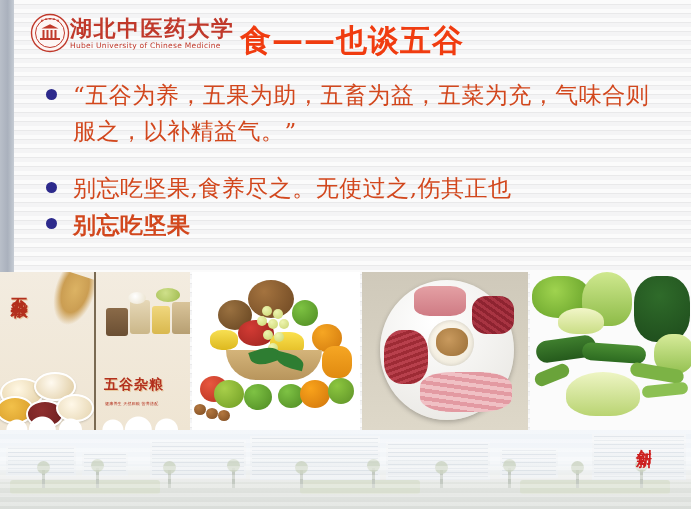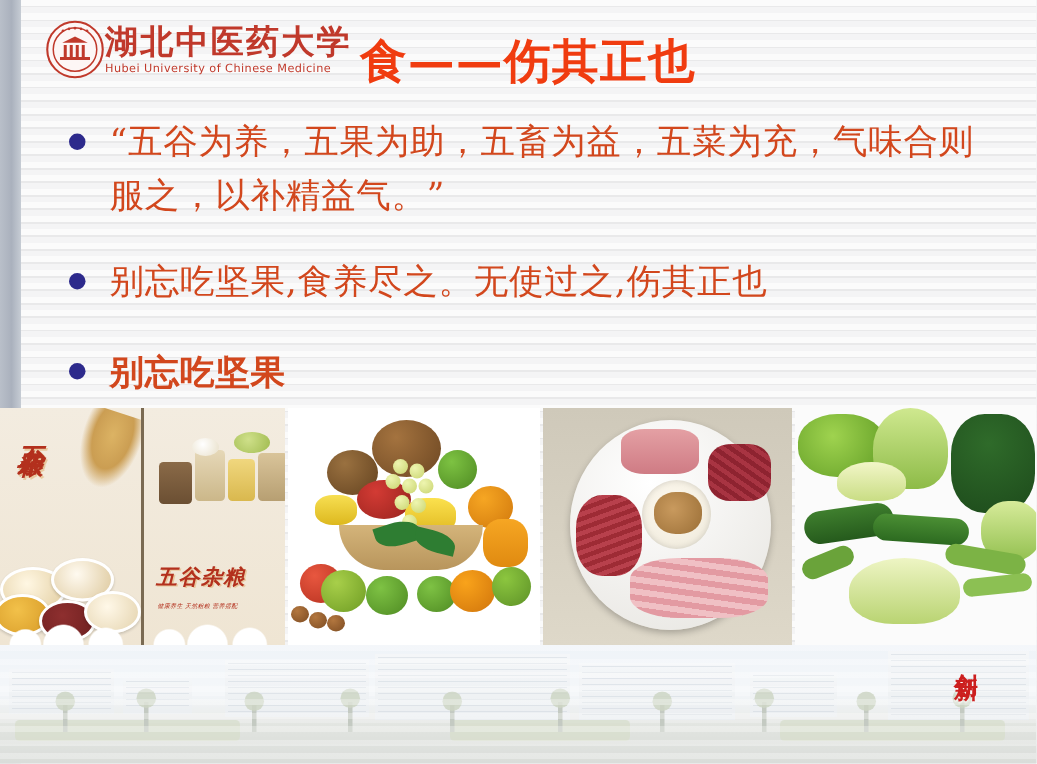--- a/index.html
+++ b/index.html
@@ -54,34 +54,34 @@
   .dot{
     width:11px;height:11px;border-radius:50%;
     background:#2d2a8c;flex:0 0 11px;margin-top:11px;
   }
   .btext{
     font-family:"DejaVu Serif","Liberation Serif",serif;
     color:#d2471d;font-size:23px;line-height:1.55;letter-spacing:.5px;
   }
   .b1{margin-top:0;}
   .b2{margin-top:22px;}
-  .b3{margin-top:24px;}
+  .b3{}
   .b3 .btext{font-weight:bold;}
 
   
   .photo-strip{position:absolute;left:0;top:272px;width:691px;height:158px;}
   .ph{position:absolute;top:0;height:158px;overflow:hidden;}
   .ph-grains{left:0;width:190px;background:#efe6d5;display:flex;}
   .ph-fruit{left:192px;width:168px;background:#ffffff;}
   .ph-meat{left:362px;width:166px;background:#e6e2d8;}
   .ph-veg{left:530px;width:161px;background:#ffffff;}
 
   
   .poster{position:relative;flex:1;height:100%;overflow:hidden;
-    background:linear-gradient(#f3ece0,#efe5d3);border-right:2px solid #7a6a52;font-style:italic;}
+    background:linear-gradient(#f3ece0,#efe5d3);border-right:2px solid #7a6a52;}
   .poster:last-child{border-right:none;}
   .poster .ptitle{
     position:absolute;font-family:"DejaVu Serif","Liberation Serif",serif;
     font-weight:bold;color:#b3301d;letter-spacing:1px;
   }
   .p1 .ptitle{left:10px;top:12px;font-size:17px;writing-mode:vertical-rl;line-height:1.1;text-shadow:1px 1px 0 #e8c9a0;}
   .p2 .ptitle{left:8px;bottom:36px;font-size:14px;text-shadow:1px 1px 0 #e8c9a0;}
   .p2 .psub{position:absolute;left:9px;bottom:24px;font-size:4px;color:#b3301d;letter-spacing:.2px;}
   .wheat{position:absolute;right:2px;top:2px;width:40px;height:52px;
     background:radial-gradient(ellipse at 50% 30%,#d8a94e 0%,#c4903a 45%,rgba(196,144,58,0) 70%);
@@ -170,21 +170,21 @@
           <circle cx="28" cy="7.5" r="0.9"></circle>
         </g>
       </svg>
     </div>
     <div class="uni-names">
       <div class="uni-cn">湖北中医药大学</div>
       <div class="uni-en">Hubei University of Chinese Medicine</div>
     </div>
   </div>
 
-  <div class="deck-title">食——伤其正也</div>
+  <div class="deck-title">食——也谈五谷</div>
 
   <div class="bullets">
     <div class="bullet b1">
       <div class="dot"></div>
       <div class="btext">“五谷为养，五果为助，五畜为益，五菜为充，气味合则服之，以补精益气。”</div>
     </div>
     <div class="bullet b2">
       <div class="dot"></div>
       <div class="btext">别忘吃坚果,食养尽之。无使过之,伤其正也</div>
     </div>

